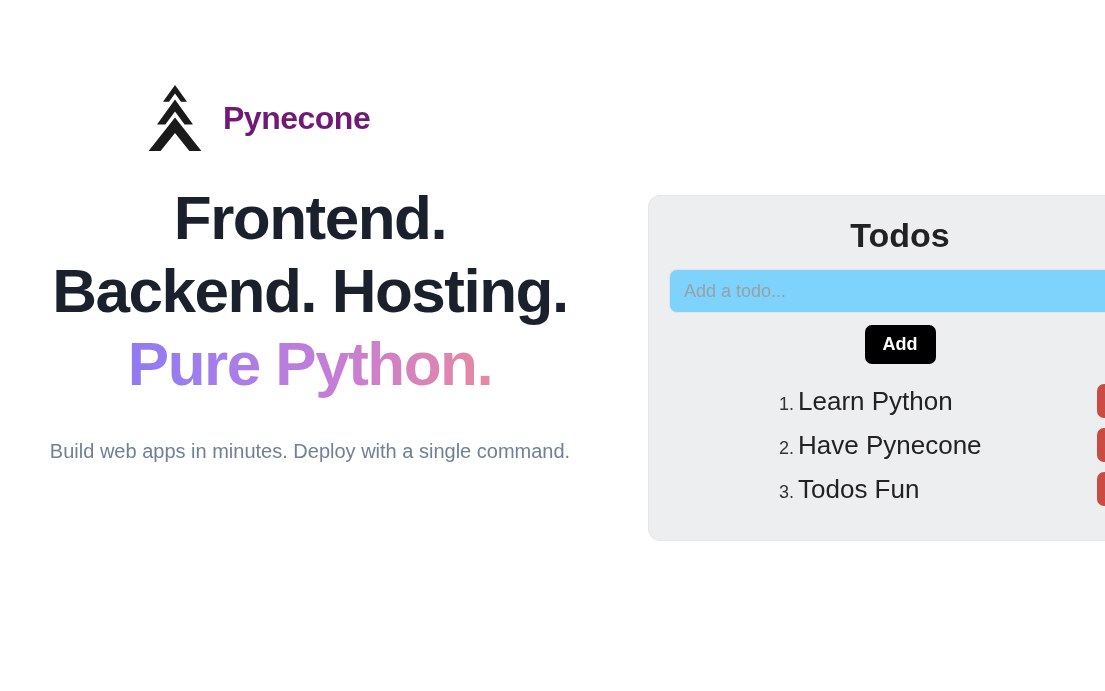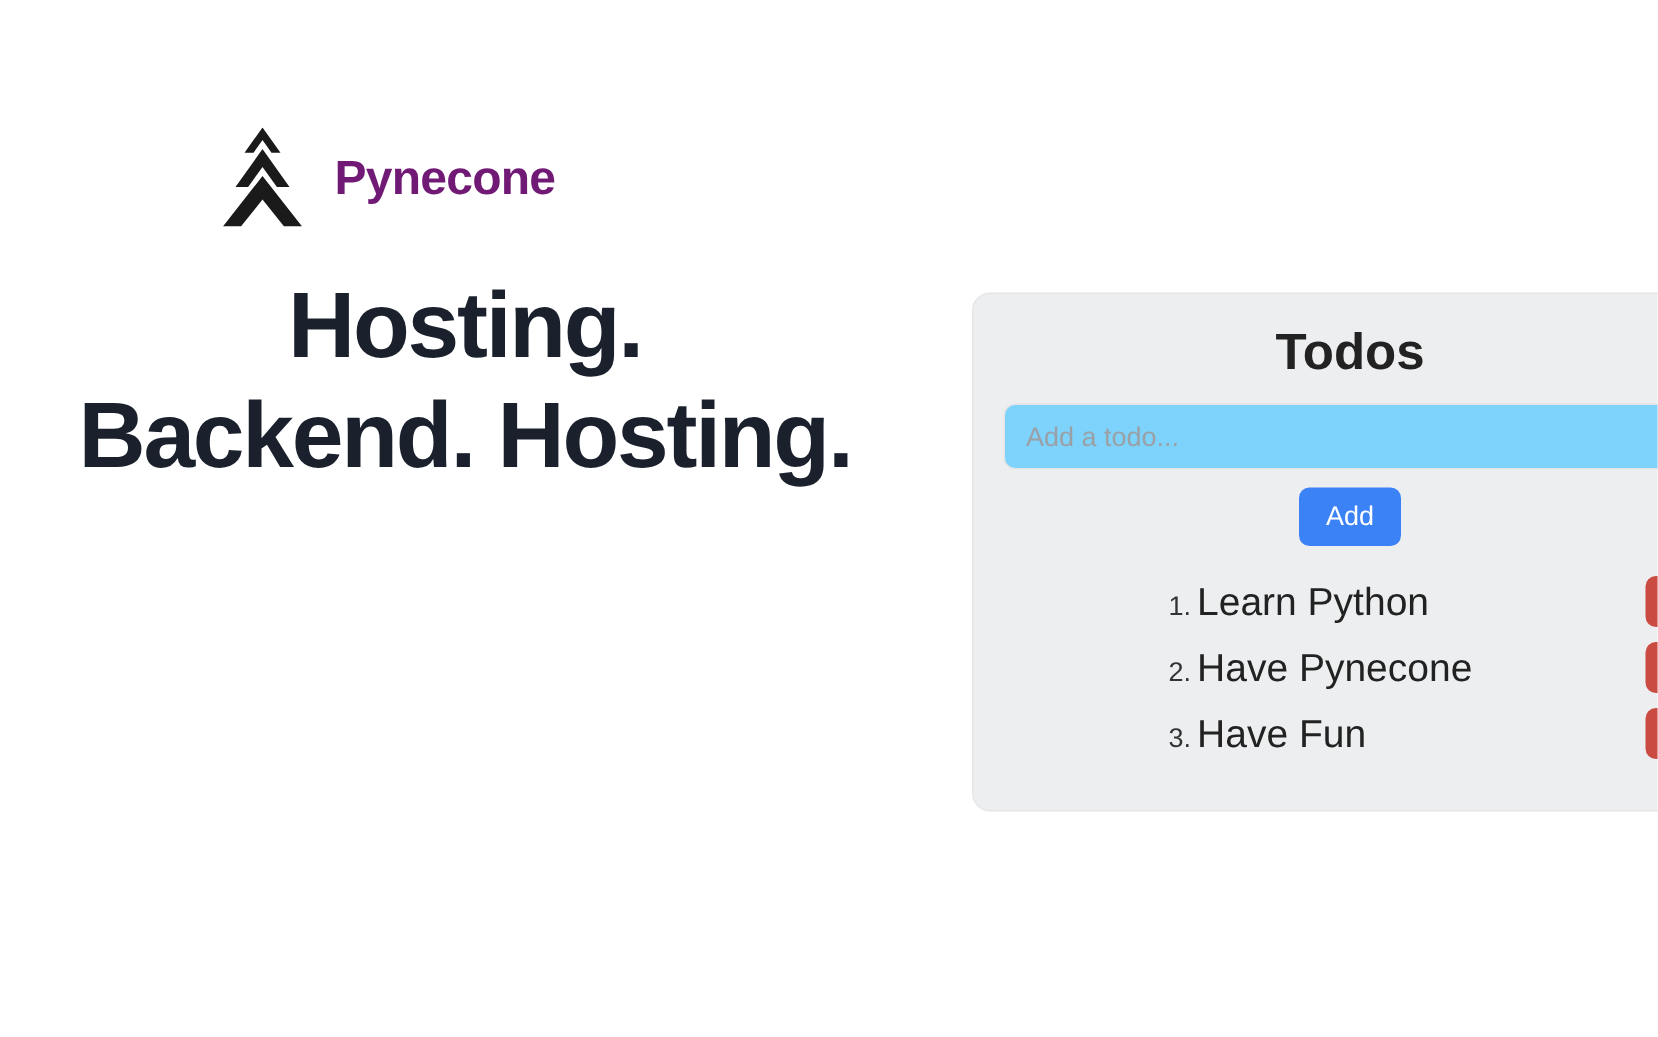--- a/index.html
+++ b/index.html
@@ -93,27 +93,27 @@
     }
     .todo-input::placeholder {
       color: #9aa0a6;
     }
     .todo-add-wrap {
       text-align: center;
       margin-top: 12px;
       margin-bottom: 20px;
     }
     .todo-add {
-      background: #3b82f6;
+      background: #000000;
       color: #ffffff;
       border: none;
       border-radius: 7px;
       padding: 9px 18px;
       font-size: 18px;
-      font-weight: 400;
+      font-weight: 700;
       cursor: pointer;
       font-family: inherit;
     }
     .todo-list {
       padding-left: 110px;
     }
     .todo-item {
       display: flex;
       align-items: center;
       justify-content: space-between;
@@ -159,24 +159,26 @@
           <path d="M50 0 L70 28 L60 28 L50 14 L40 28 L30 28 Z"></path>
           <path d="M50 24 L80 66 L66 66 L50 44 L34 66 L20 66 Z"></path>
           <path d="M50 54 L94 110 L74 110 L50 80 L26 110 L6 110 Z"></path>
         </g>
       </svg>
     </span>
     <span class="brand-name">Pynecone</span>
   </div>
 
   <div class="headline">
-    <div>Hosting.</div>
+    <div>Frontend.</div>
     <div>Backend. Hosting.</div>
-  </div>
-
+    <div class="headline-gradient">Pure Python.</div>
+  </div>
+
+  <div class="subhead">Build web apps in minutes. Deploy with a single command.</div>
 </div>
 
 <div class="todo-card">
   <div class="todo-title">Todos</div>
 
   <input class="todo-input" type="text" placeholder="Add a todo..." style="">
 
   <div class="todo-add-wrap">
     <button class="todo-add">Add</button>
   </div>
@@ -192,18 +194,18 @@
     <div class="todo-item">
       <span class="todo-item-left">
         <span class="todo-num">2.</span>
         <span class="todo-text">Have Pynecone</span>
       </span>
       <button class="todo-remove">x</button>
     </div>
     <div class="todo-item">
       <span class="todo-item-left">
         <span class="todo-num">3.</span>
-        <span class="todo-text">Have Fun</span>
+        <span class="todo-text">Todos Fun</span>
       </span>
       <button class="todo-remove">x</button>
     </div>
   </div>
 </div>
 
 </body></html>

